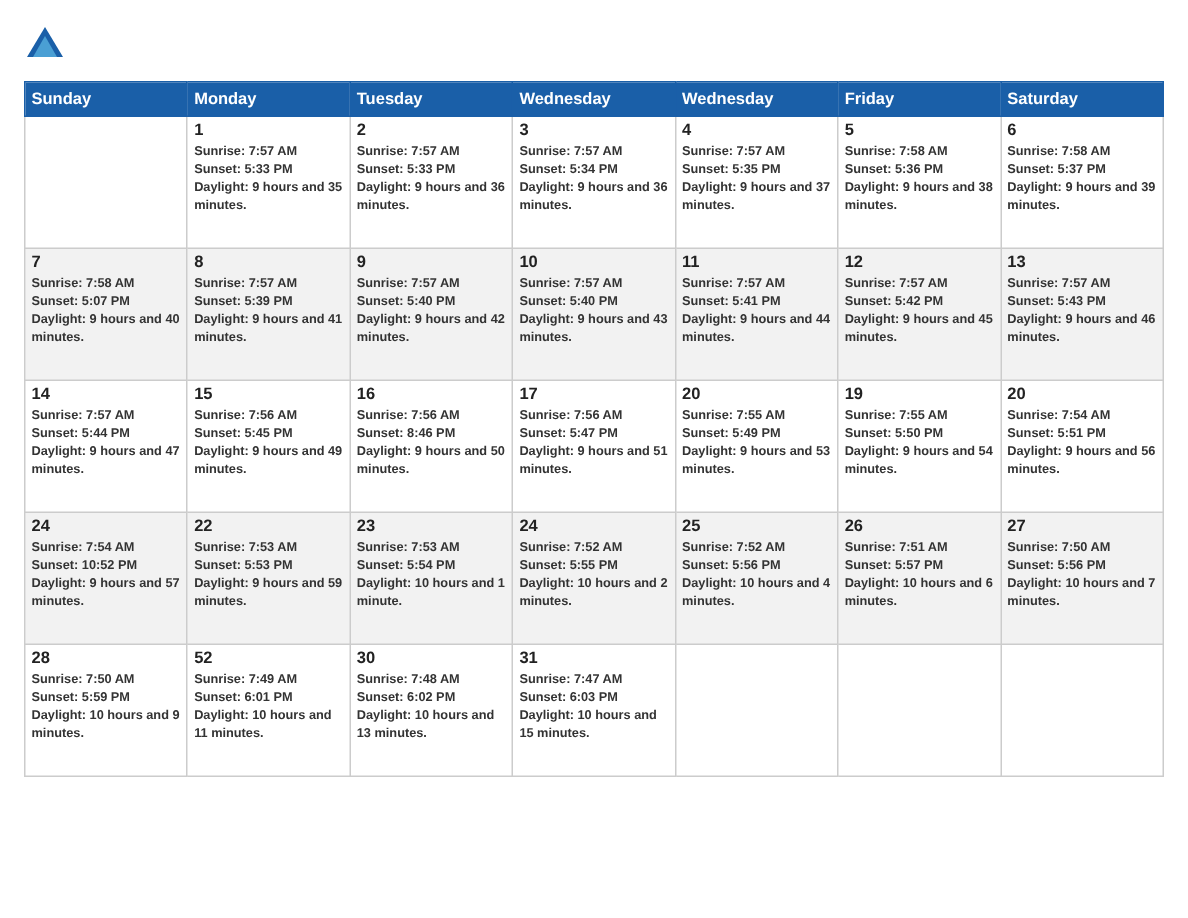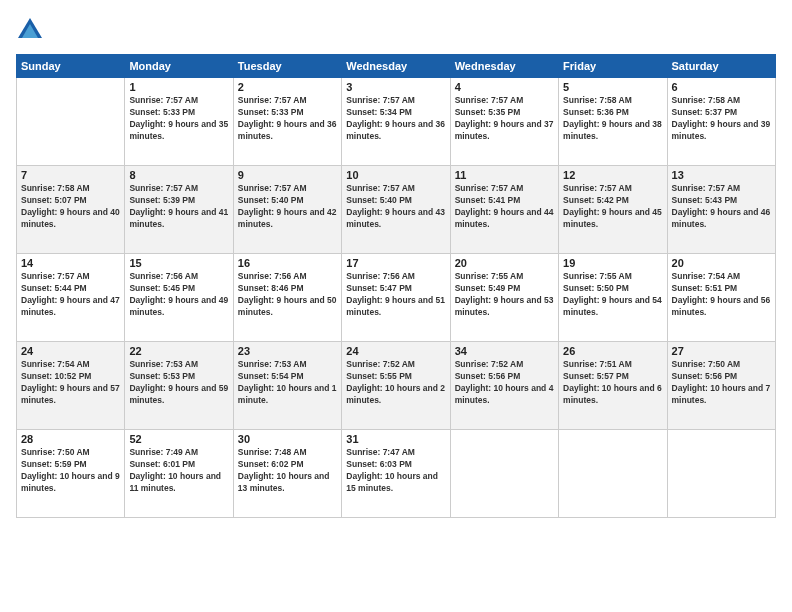--- a/index.html
+++ b/index.html
@@ -333,21 +333,21 @@
           </td>
           <td>
             <div class="day-number">24</div>
             <div class="day-info">
               <div>Sunrise: 7:52 AM</div>
               <div>Sunset: 5:55 PM</div>
               <div>Daylight: 10 hours and 2 minutes.</div>
             </div>
           </td>
           <td>
-            <div class="day-number">34</div>
+            <div class="day-number">25</div>
             <div class="day-info">
               <div>Sunrise: 7:52 AM</div>
               <div>Sunset: 5:56 PM</div>
               <div>Daylight: 10 hours and 4 minutes.</div>
             </div>
           </td>
           <td>
             <div class="day-number">26</div>
             <div class="day-info">
               <div>Sunrise: 7:51 AM</div>

